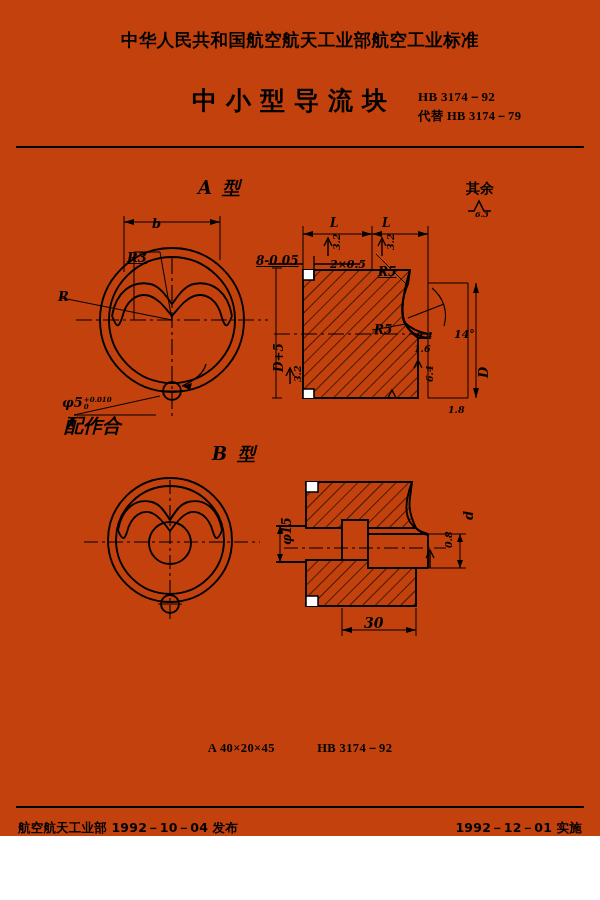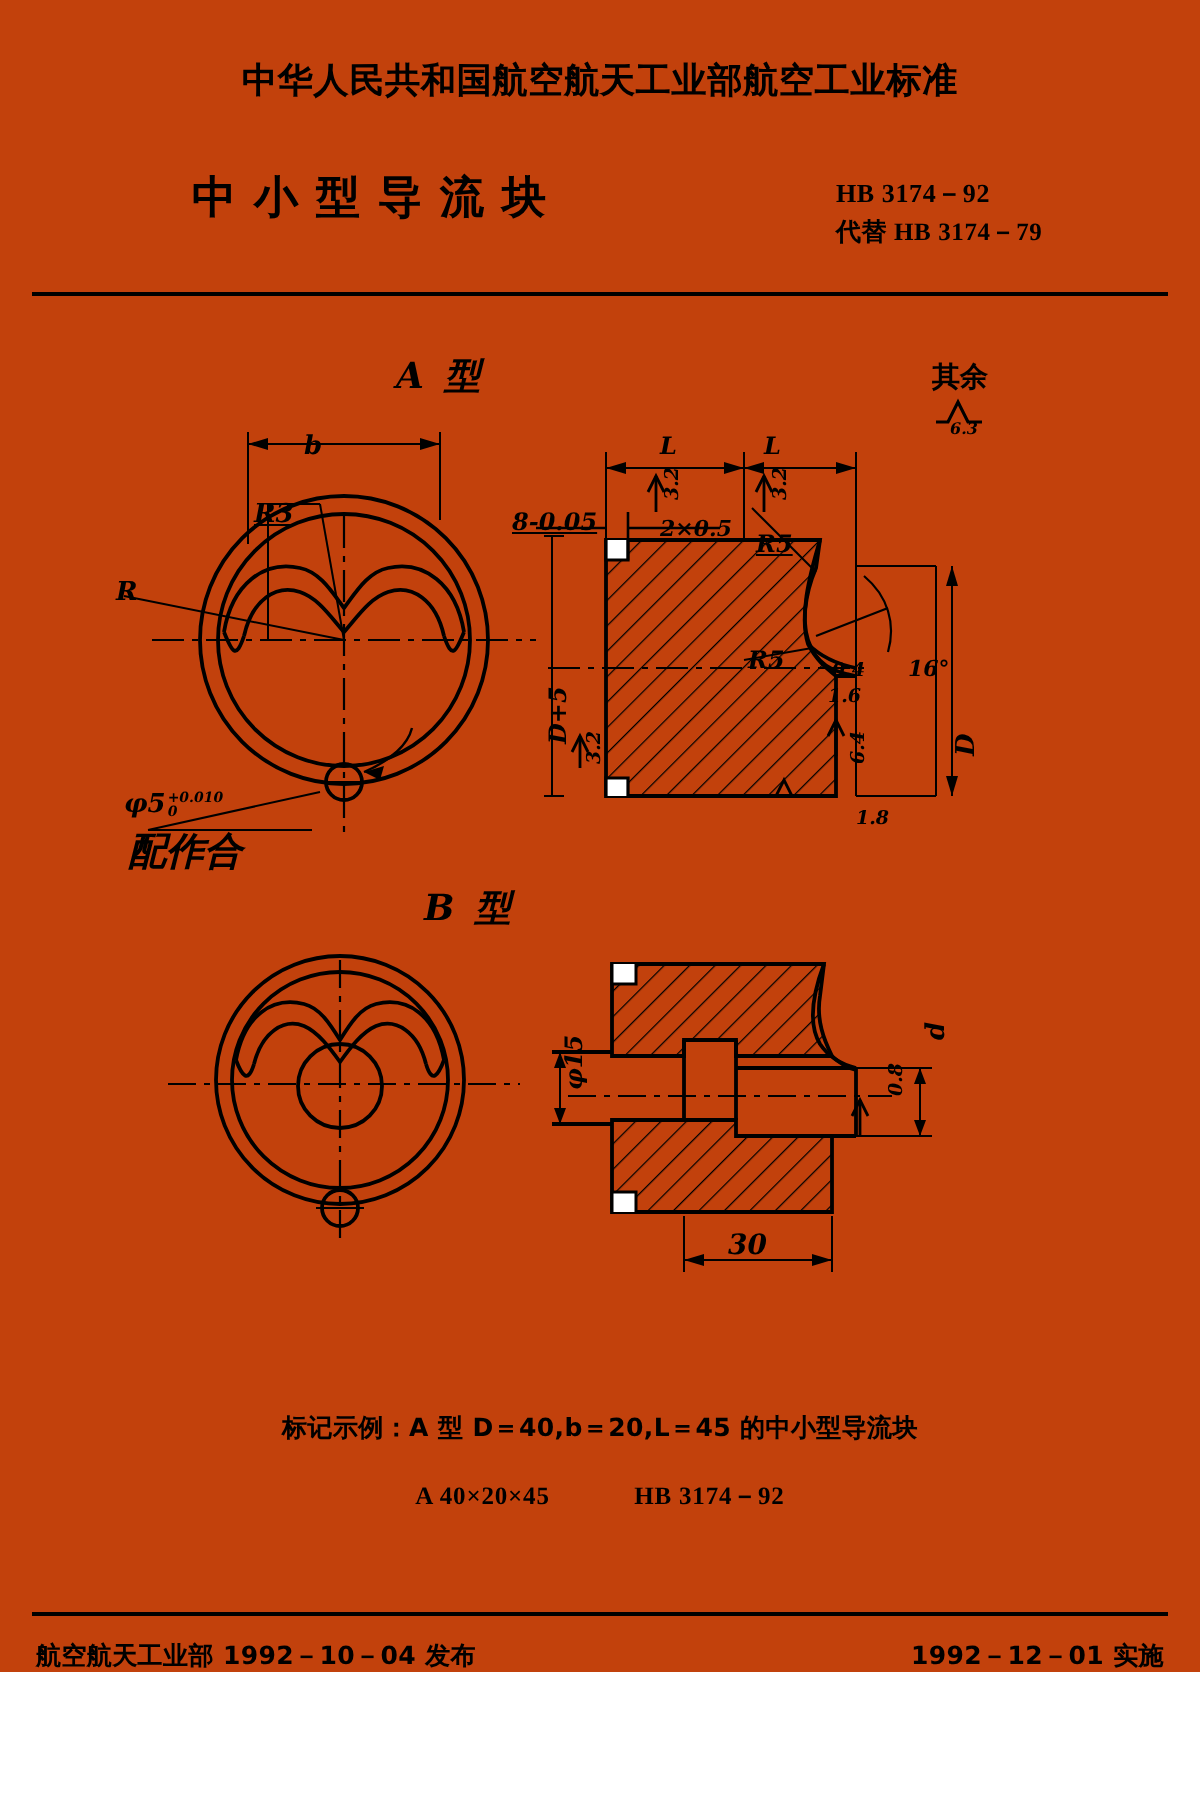--- a/index.html
+++ b/index.html
@@ -27,24 +27,24 @@
     font-family: "DejaVu Sans", "Liberation Sans", sans-serif;
     font-weight: bold;
     font-size: 17.5px;
     letter-spacing: 0.4px;
   }
   .std-title {
     position: absolute;
     top: 84px;
     left: 96px;
     width: 300px;
-    text-align: left;
+    text-align: right;
     font-family: "DejaVu Sans", "Liberation Sans", sans-serif;
     font-weight: bold;
-    font-size: 22px;
+    font-size: 25px;
     letter-spacing: 9px;
   }
   .std-code {
     position: absolute;
     top: 88px;
     left: 418px;
     font-family: "Liberation Serif", serif;
     font-weight: bold;
     font-size: 13px;
     letter-spacing: 0.3px;
@@ -355,32 +355,32 @@
       </g>
     </svg>
   </div>
 
   <div class="hand lbl" style="top:216px; left:330px; font-size:12px;">L</div>
   <div class="hand lbl" style="top:216px; left:382px; font-size:12px;">L</div>
   <div class="hand lbl" style="top:254px; left:256px; font-size:12px; text-decoration:underline;">8-0.05</div>
   <div class="hand lbl" style="top:258px; left:330px; font-size:11px;">2×0.5</div>
   <div class="hand lbl" style="top:265px; left:378px; font-size:12px; text-decoration:underline;">R5</div>
   <div class="hand lbl" style="top:323px; left:374px; font-size:12px;">R5</div>
-  <div class="hand lbl" style="top:328px; left:454px; font-size:11px;">16°</div>
+  <div class="hand lbl" style="top:328px; left:454px; font-size:11px;">14°</div>
 
   <div class="hand lbl rot90" style="top:372px; left:272px; font-size:12px;">D+5</div>
   <div class="hand lbl rot90" style="top:378px; left:476px; font-size:13px;">D</div>
 
   <div class="hand lbl-sm rot90" style="top:250px; left:331px;">3.2</div>
   <div class="hand lbl-sm rot90" style="top:250px; left:385px;">3.2</div>
   <div class="hand lbl-sm rot90" style="top:382px; left:292px;">3.2</div>
   <div class="hand lbl-sm" style="top:330px; left:416px;">0.4</div>
   <div class="hand lbl-sm" style="top:343px; left:414px;">1.6</div>
   <div class="hand lbl-sm rot90" style="top:382px; left:424px;">6.4</div>
-  <div class="hand lbl-sm" style="top:404px; left:428px;">1.8</div>
+  <div class="hand lbl-sm" style="top:404px; left:448px;">1.8</div>
 
   <div class="type-label" style="top:442px; left:212px;">B 型</div>
 
   <div class="dwg" style="left:70px; top:468px;">
     <svg width="210" height="160" viewBox="0 0 210 160">
       <g stroke="#000" fill="none" stroke-width="1.9">
         <circle cx="100" cy="72" r="62"></circle>
         <circle cx="100" cy="72" r="54"></circle>
         <circle cx="100" cy="75" r="21"></circle>
       </g>
@@ -488,21 +488,20 @@
         <path d="M146 162 L136 159 L136 165 Z"></path>
       </g>
     </svg>
   </div>
 
   <div class="hand lbl rot90" style="top:545px; left:280px; font-size:12px;">φ15</div>
   <div class="hand lbl rot90" style="top:520px; left:461px; font-size:13px;">d</div>
   <div class="hand lbl-sm rot90" style="top:548px; left:443px;">0.8</div>
   <div class="hand lbl" style="top:615px; left:364px; font-size:14px;">30</div>
 
-  <div class="note-1">标记示例：A 型 D＝40,b＝20,L＝45 的中小型导流块</div>
   <div class="note-2">A 40×20×45            HB 3174－92</div>
 
   <div class="rule-bottom"></div>
   <div class="foot-left">航空航天工业部 1992－10－04 发布</div>
   <div class="foot-right">1992－12－01 实施</div>
   <div class="page-no">22</div>
 
 </div>
 
 </body></html>

